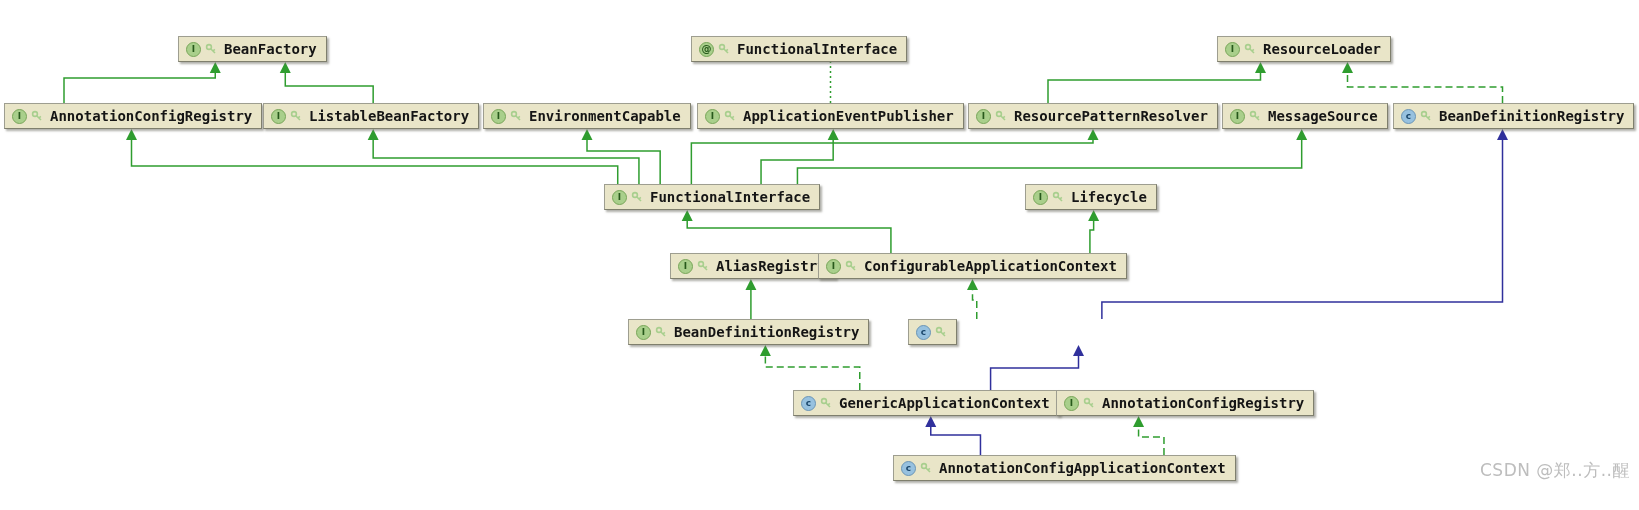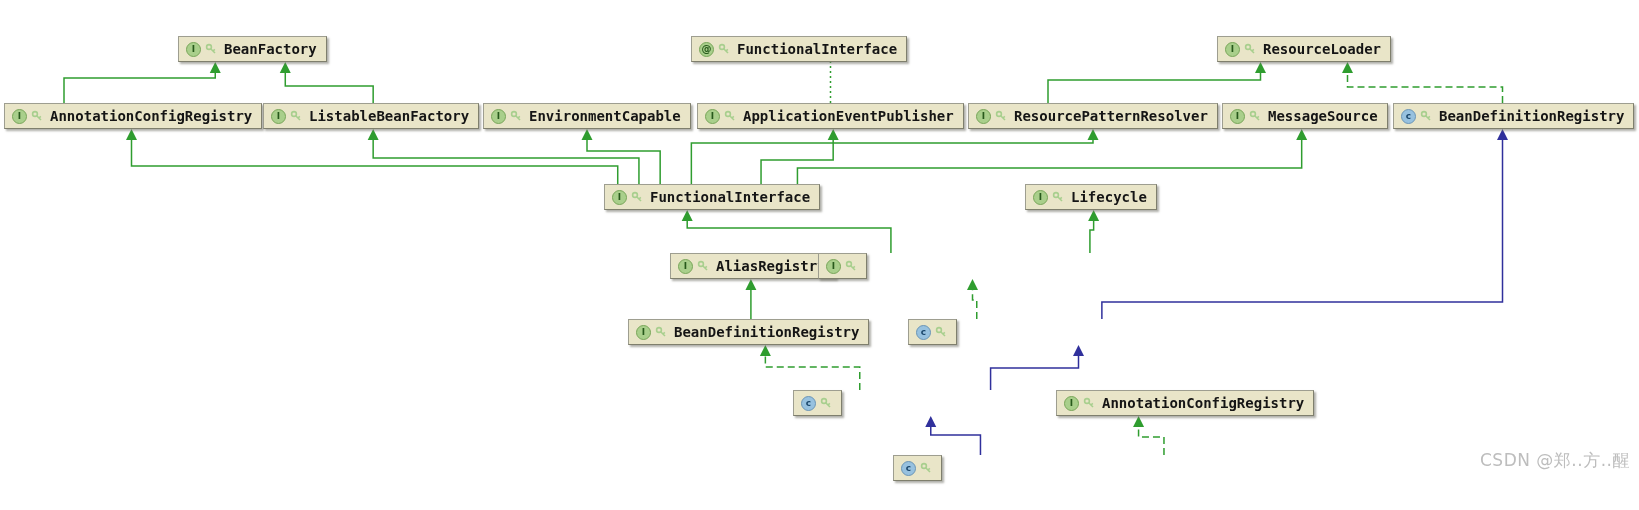--- a/index.html
+++ b/index.html
@@ -11,21 +11,21 @@
         box-shadow:1.5px 1.5px 2px rgba(110,110,100,.55);
         display:flex;align-items:center;gap:4px;padding:0 9px 0 7px;white-space:nowrap;
         font-size:14px;color:#151515;cursor:default;}
   .badge{width:13px;height:13px;border-radius:50%;flex:none;display:flex;align-items:center;
          justify-content:center;font-family:"DejaVu Sans",sans-serif;font-weight:bold;font-size:9px;line-height:1;}
   .badge.interface,.badge.annotation{background:#a9cf8b;border:1px solid #79a65a;color:#27591b;}
   .badge.annotation{font-size:10px;}
   .badge.class{background:#97c1df;border:1px solid #6b95b6;color:#1c486d;}
   .keyicon{flex:none;width:12px;height:12px;}
   .nlabel{margin-left:3px;font-weight:bold;}
-  #watermark{position:absolute;z-index:3;right:9px;top:449px;
+  #watermark{position:absolute;z-index:3;right:9px;top:459px;
              font-family:"DejaVu Sans",sans-serif;font-size:17px;color:#bdbdbd;letter-spacing:.5px;}
 </style>
 </head>
 <body>
 
 <div id="stage">
   <svg id="edges" width="1639" height="510">
       <path d="M64 103 L64 78 L215.25 78 L215.25 71" fill="none" stroke="#2f9d2f" stroke-width="1.5"></path>
       <polygon points="215.25,62 209.75,73 220.75,73" fill="#2f9d2f"></polygon>
       <path d="M373.15999999999997 103 L373.15999999999997 86 L285.28 86 L285.28 71" fill="none" stroke="#2f9d2f" stroke-width="1.5"></path>
@@ -170,20 +170,21 @@
         <path d="M5.7 5.7 L10 10 M8 8 L9.8 6.4" fill="none" stroke="#a8cf8e" stroke-width="1.6"></path>
       </svg>
       <span class="nlabel">AliasRegistry</span>
     </div>
     <div class="node" style="left: 818px; top: 253px;">
       <span class="badge interface">I</span>
       <svg class="keyicon" viewBox="0 0 12 12">
         <circle cx="4" cy="4" r="2.4" fill="none" stroke="#a8cf8e" stroke-width="1.6"></circle>
         <path d="M5.7 5.7 L10 10 M8 8 L9.8 6.4" fill="none" stroke="#a8cf8e" stroke-width="1.6"></path>
       </svg>
+      <span class="nlabel">ConfigurableApplicationContext</span>
     </div>
     <div class="node" style="left: 628px; top: 319px;">
       <span class="badge interface">I</span>
       <svg class="keyicon" viewBox="0 0 12 12">
         <circle cx="4" cy="4" r="2.4" fill="none" stroke="#a8cf8e" stroke-width="1.6"></circle>
         <path d="M5.7 5.7 L10 10 M8 8 L9.8 6.4" fill="none" stroke="#a8cf8e" stroke-width="1.6"></path>
       </svg>
       <span class="nlabel">BeanDefinitionRegistry</span>
     </div>
     <div class="node" style="left: 908px; top: 319px;">
@@ -192,29 +193,31 @@
         <circle cx="4" cy="4" r="2.4" fill="none" stroke="#a8cf8e" stroke-width="1.6"></circle>
         <path d="M5.7 5.7 L10 10 M8 8 L9.8 6.4" fill="none" stroke="#a8cf8e" stroke-width="1.6"></path>
       </svg>
     </div>
     <div class="node" style="left: 793px; top: 390px;">
       <span class="badge class">c</span>
       <svg class="keyicon" viewBox="0 0 12 12">
         <circle cx="4" cy="4" r="2.4" fill="none" stroke="#a8cf8e" stroke-width="1.6"></circle>
         <path d="M5.7 5.7 L10 10 M8 8 L9.8 6.4" fill="none" stroke="#a8cf8e" stroke-width="1.6"></path>
       </svg>
+      <span class="nlabel">GenericApplicationContext</span>
     </div>
     <div class="node" style="left: 1056px; top: 390px;">
       <span class="badge interface">I</span>
       <svg class="keyicon" viewBox="0 0 12 12">
         <circle cx="4" cy="4" r="2.4" fill="none" stroke="#a8cf8e" stroke-width="1.6"></circle>
         <path d="M5.7 5.7 L10 10 M8 8 L9.8 6.4" fill="none" stroke="#a8cf8e" stroke-width="1.6"></path>
       </svg>
       <span class="nlabel">AnnotationConfigRegistry</span>
     </div>
     <div class="node" style="left: 893px; top: 455px;">
       <span class="badge class">c</span>
       <svg class="keyicon" viewBox="0 0 12 12">
         <circle cx="4" cy="4" r="2.4" fill="none" stroke="#a8cf8e" stroke-width="1.6"></circle>
         <path d="M5.7 5.7 L10 10 M8 8 L9.8 6.4" fill="none" stroke="#a8cf8e" stroke-width="1.6"></path>
       </svg>
+      <span class="nlabel">AnnotationConfigApplicationContext</span>
     </div>
   </div>
 
 </body></html>

